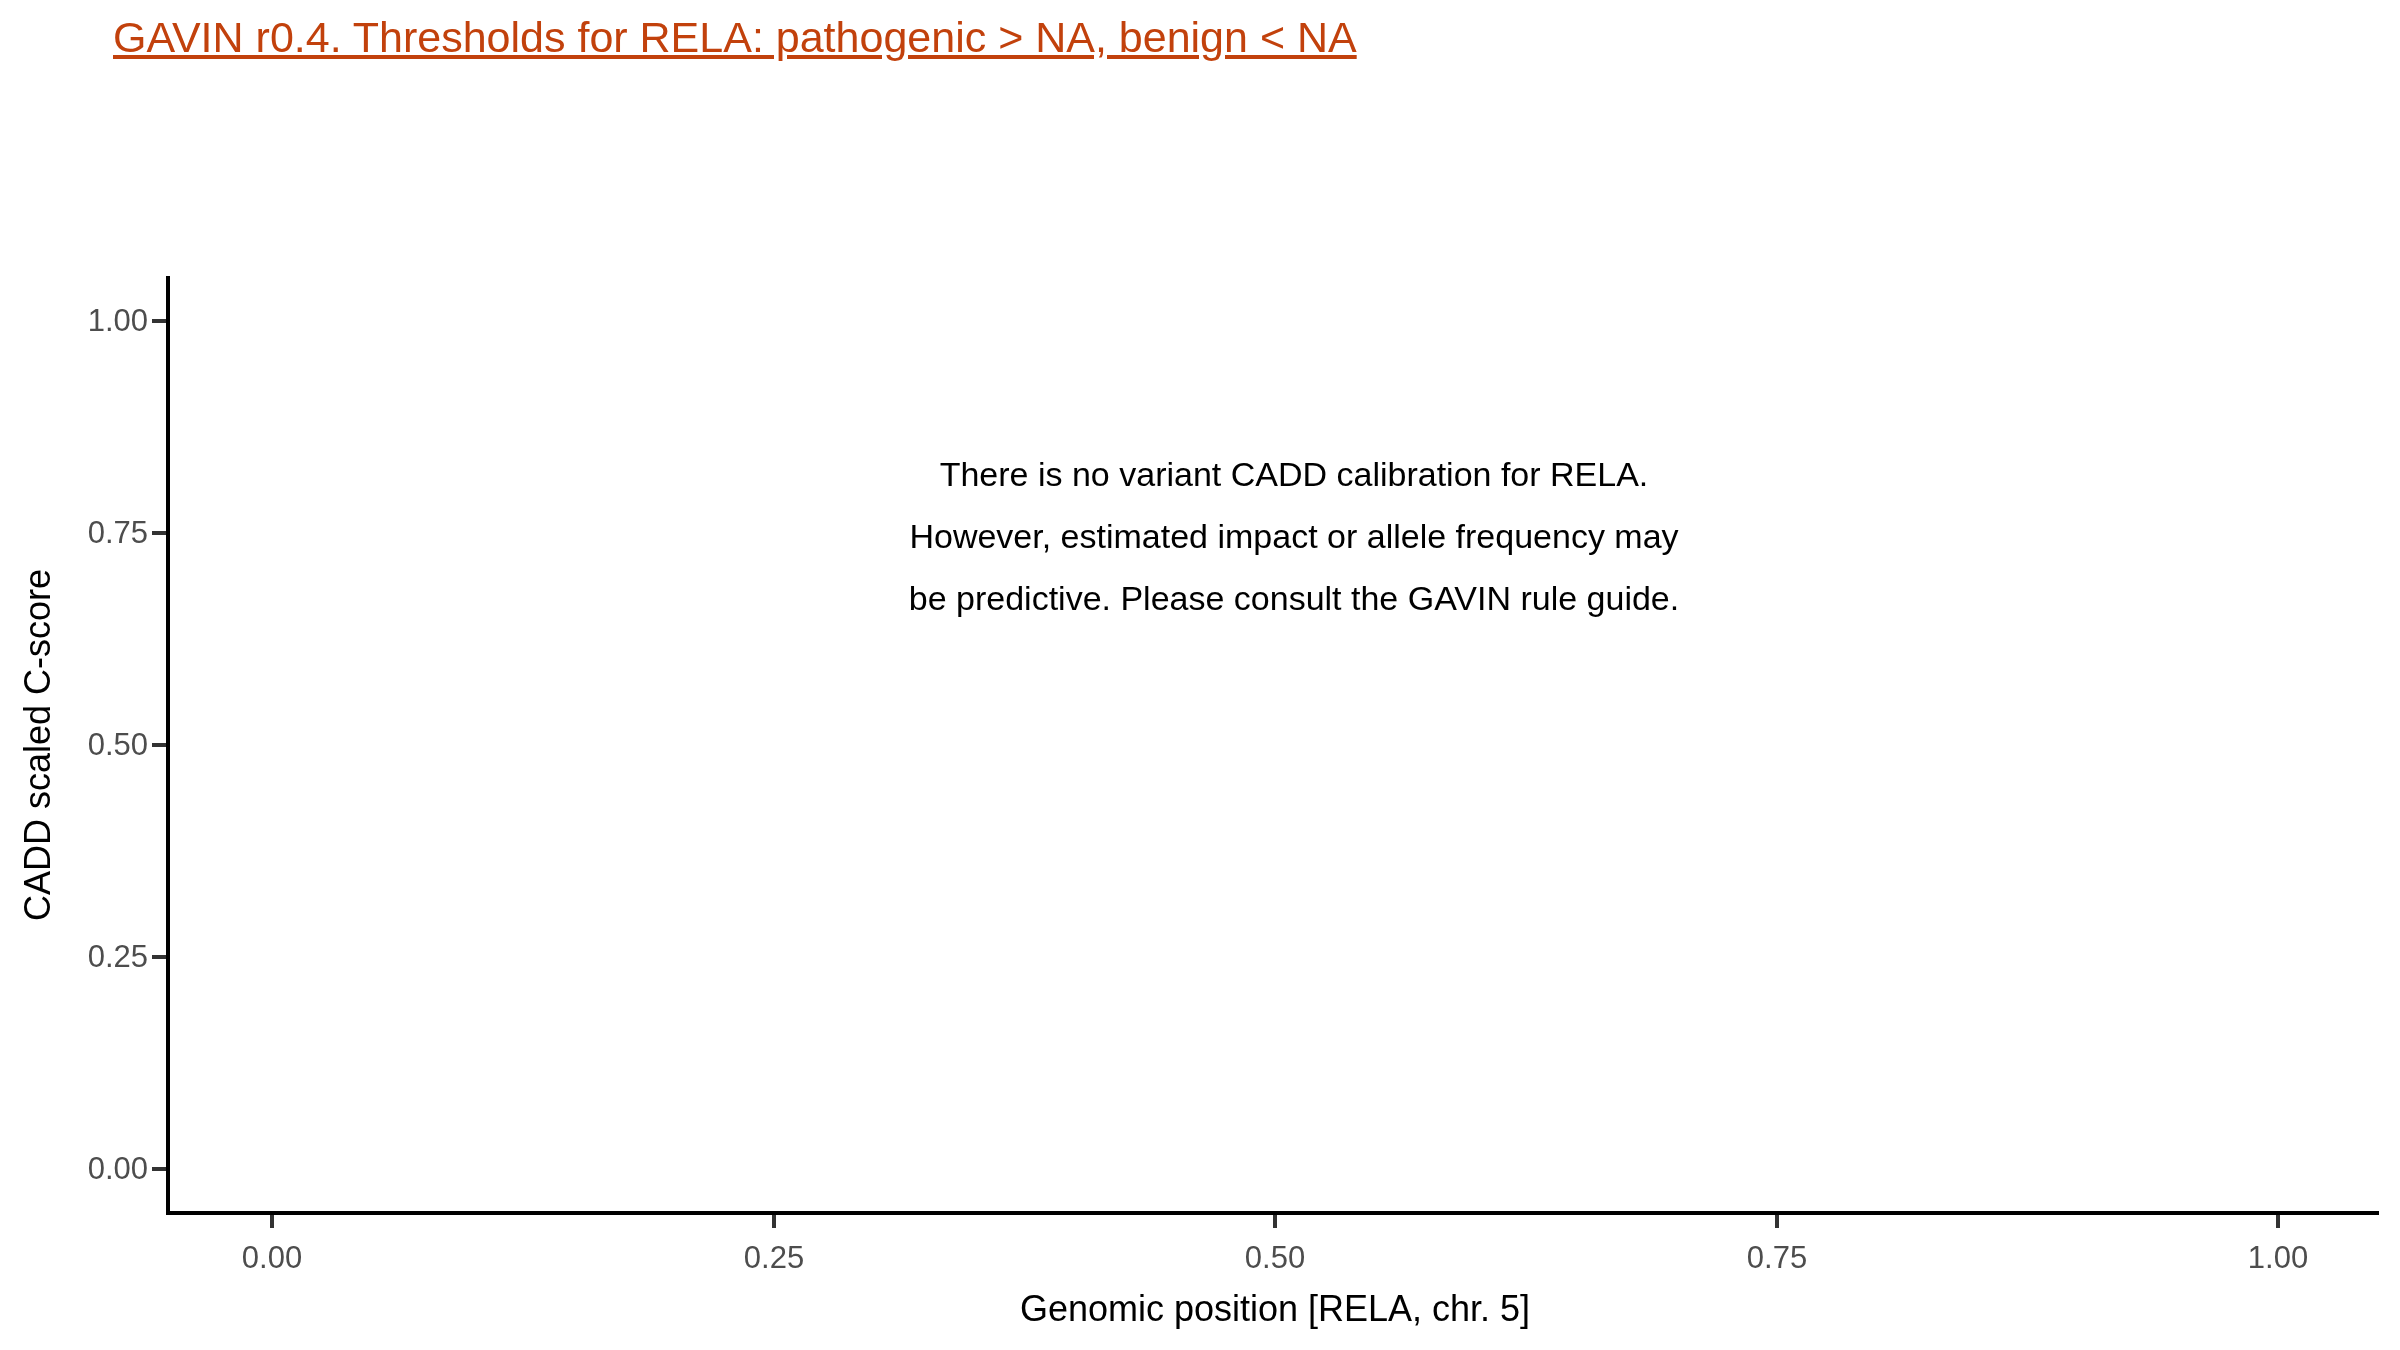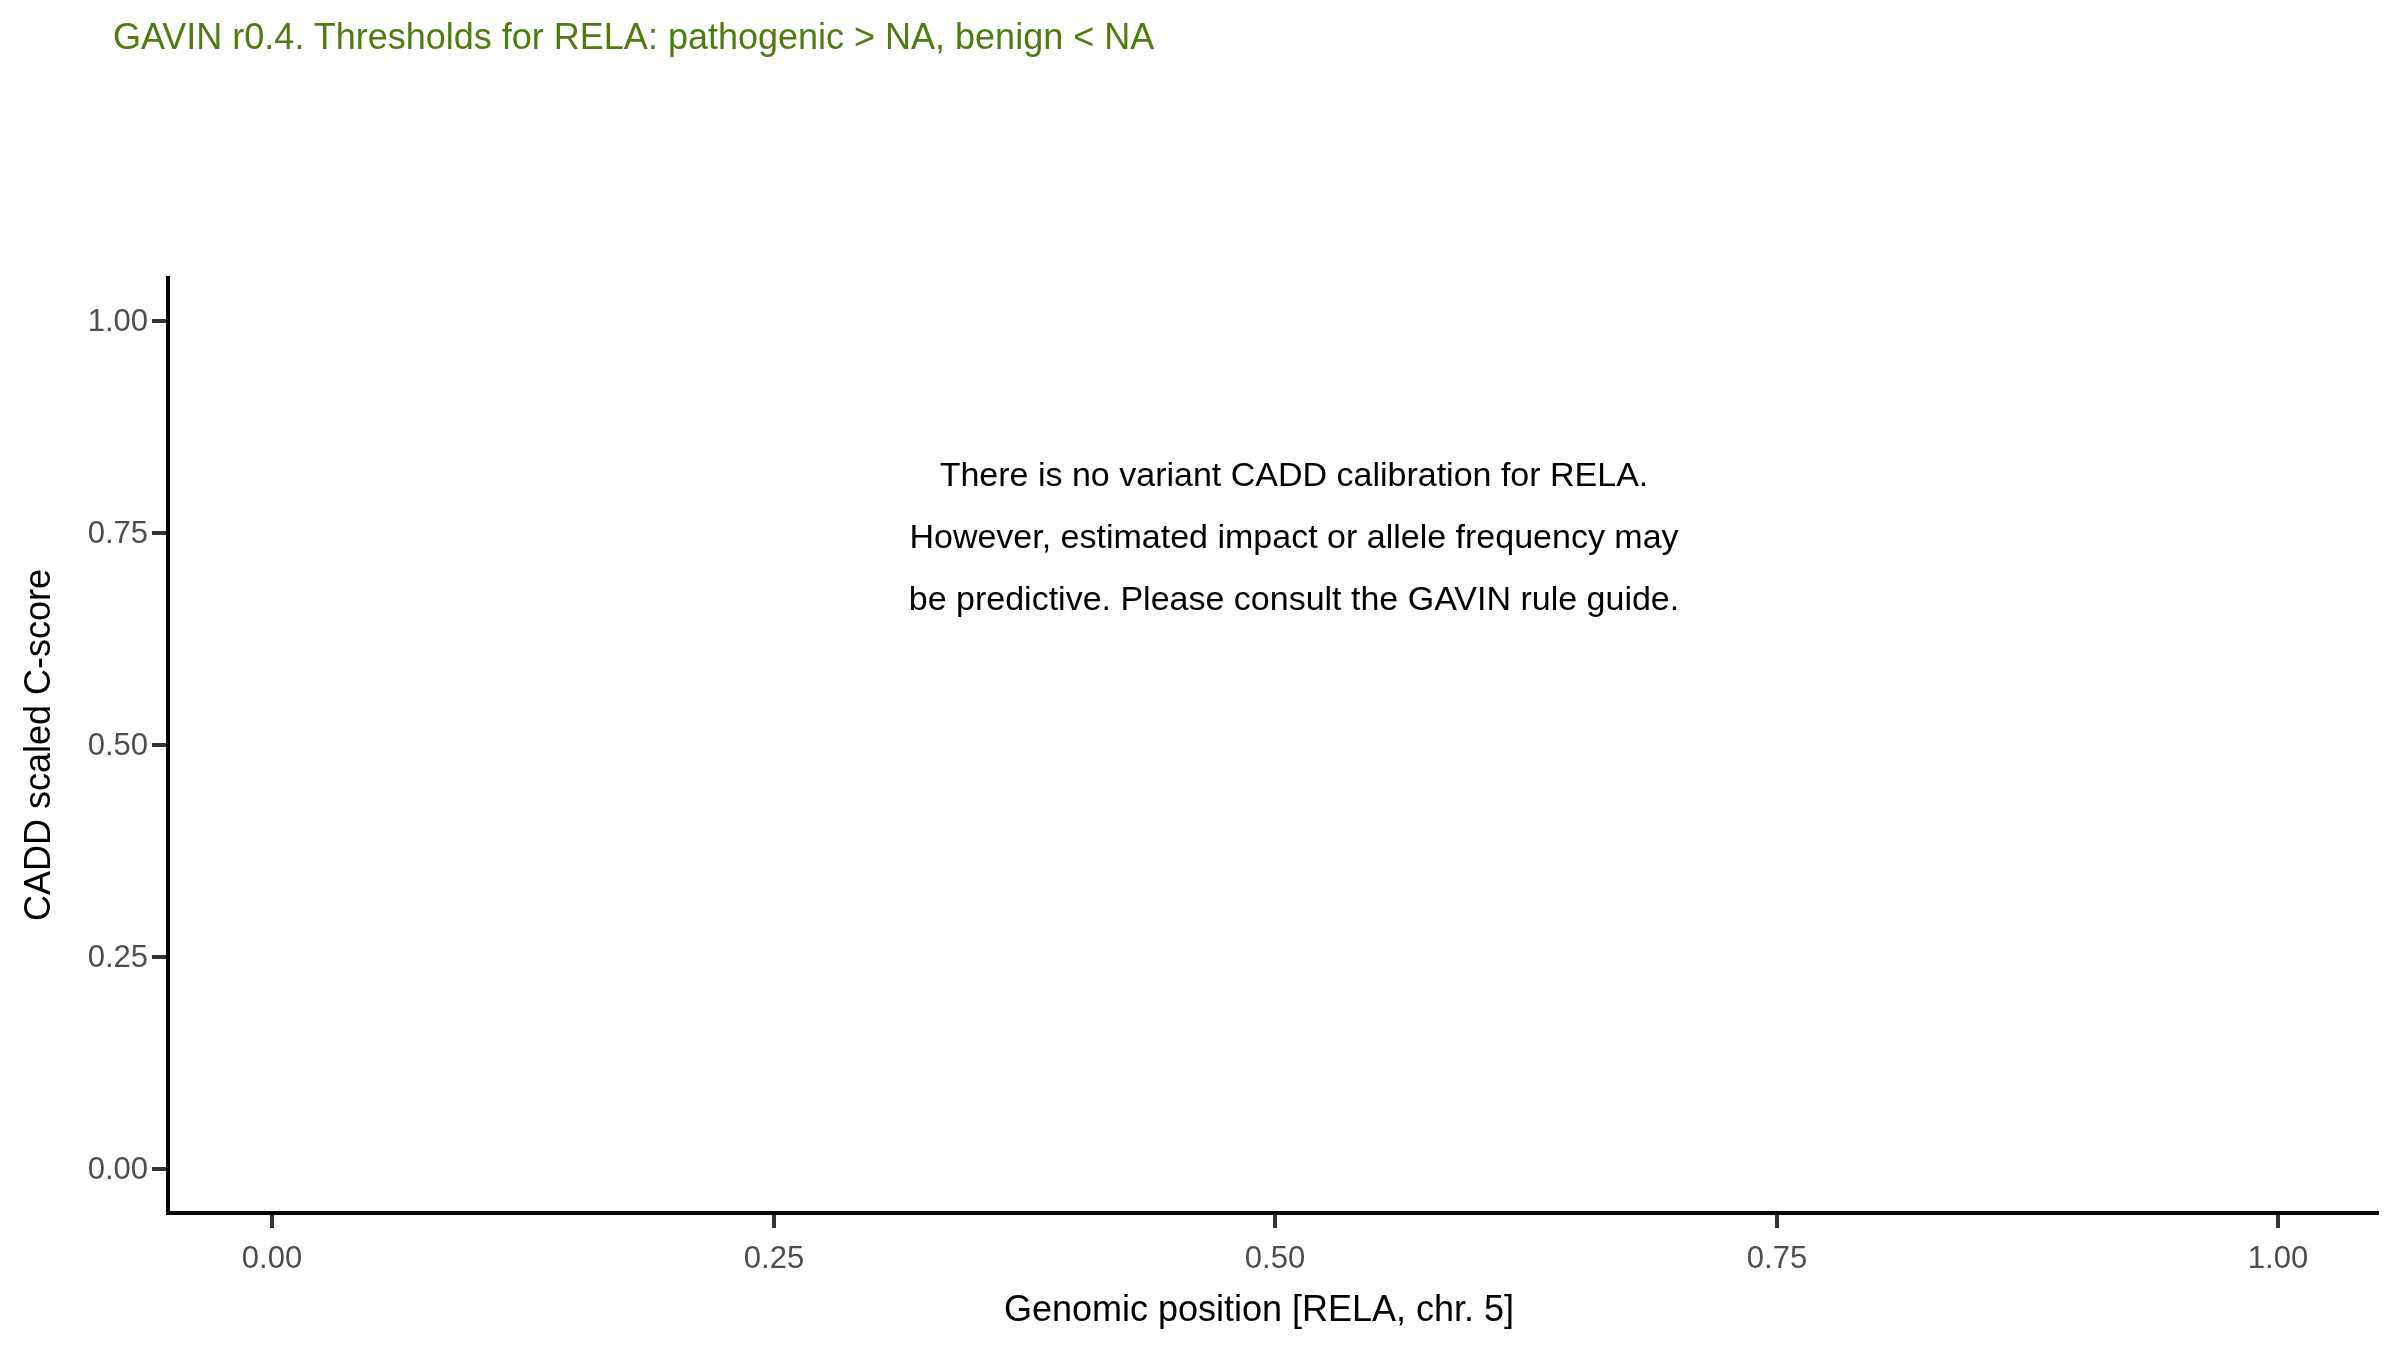--- a/index.html
+++ b/index.html
@@ -13,37 +13,38 @@
     height: 1350px;
     background: #ffffff;
     font-family: "Liberation Sans", sans-serif;
     overflow: hidden;
     color: #000;
   }
   .title-block {
     position: absolute;
     left: 113px;
     top: 12px;
-    font-size: 36px;
+    font-size: 43px;
     line-height: 50px;
-    color: #4d7c0f;
+    color: #c2410c;
     white-space: nowrap;
+    text-decoration: underline;
   }
   .y-axis-title {
     position: absolute;
     left: 38px;
     top: 745px;
     transform: translate(-50%, -50%) rotate(-90deg);
     white-space: nowrap;
     font-size: 36px;
     color: #000000;
   }
   .x-axis-title {
     position: absolute;
-    left: 154px;
+    left: 170px;
     top: 1288px;
     width: 2210px;
     text-align: center;
     font-size: 36px;
     line-height: 42px;
     color: #000000;
   }
   .axis-line-y {
     position: absolute;
     left: 166px;

